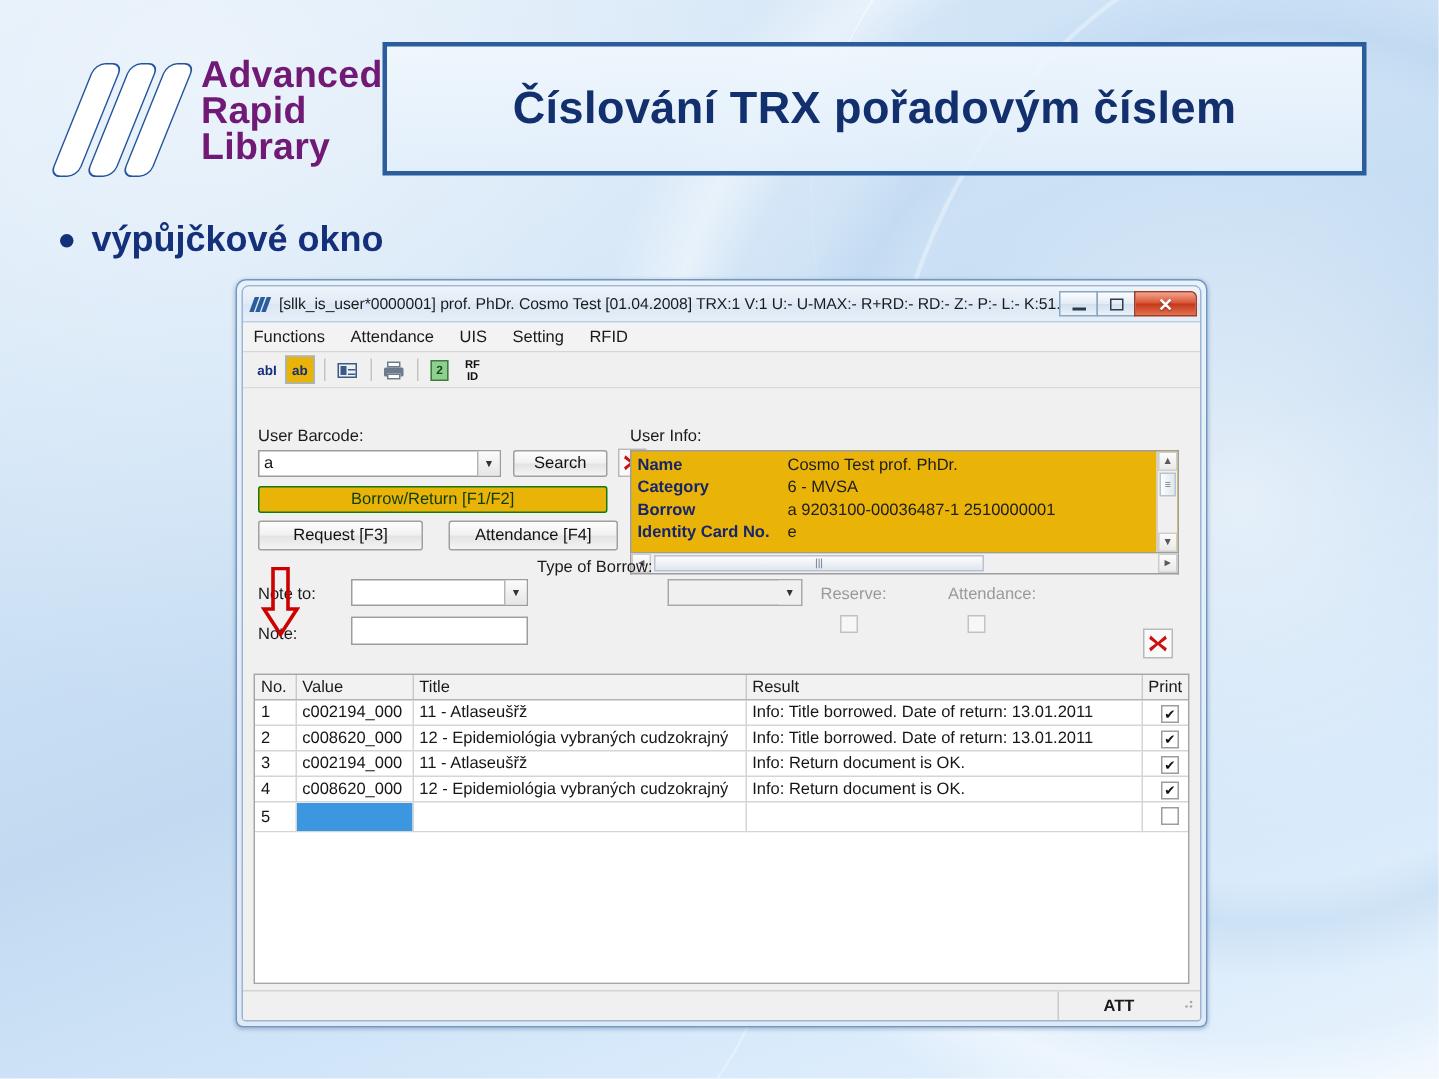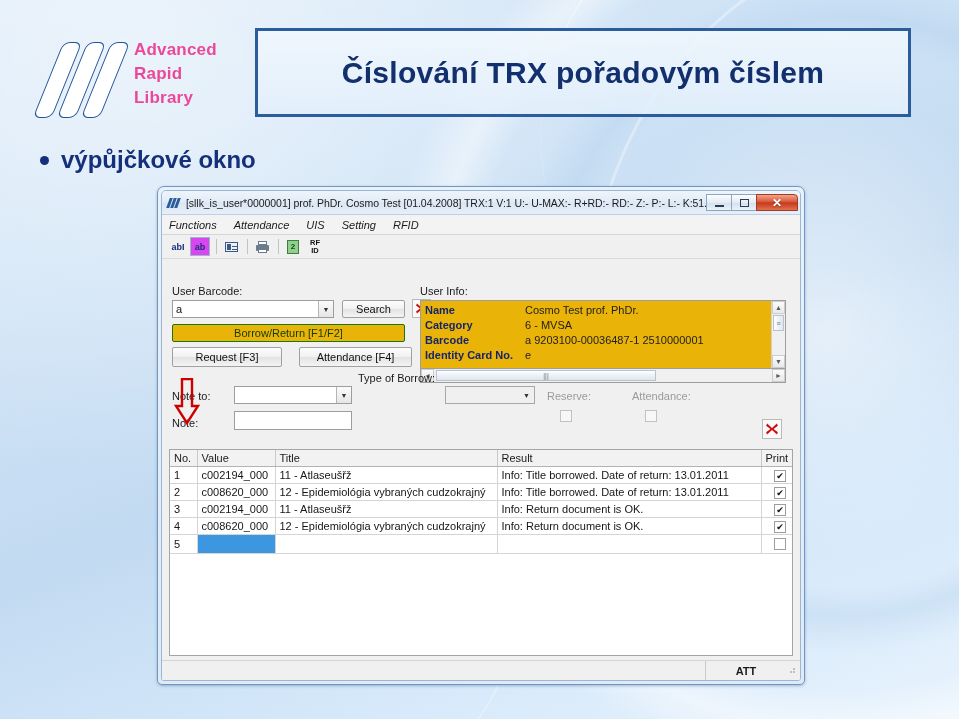--- a/index.html
+++ b/index.html
@@ -69,22 +69,22 @@
     transform: skewX(-22deg);
     top: 0;
   }
   .logo-bar.b1 { left: 2px; }
   .logo-bar.b2 { left: 26px; }
   .logo-bar.b3 { left: 50px; }
   .logo-text {
     position: absolute;
     left: 88px;
     top: 2px;
-    color: #ec4899;
-    font-size: 17px;
+    color: #701a75;
+    font-size: 25px;
     font-weight: 600;
     line-height: 24px;
     letter-spacing: 0.2px;
     white-space: nowrap;
   }
 
   .title-box {
     position: absolute;
     left: 255px;
     top: 28px;
@@ -218,21 +218,20 @@
     border-bottom: 1px solid #d6d6d6;
     display: flex;
     align-items: center;
     padding-left: 7px;
   }
   .menu-item {
     font-size: 11px;
     color: #1a1a1a;
     margin-right: 17px;
     white-space: nowrap;
-    font-style: italic;
   }
 
   .toolbar {
     height: 23px;
     flex: none;
     background: #f0f0f0;
     display: flex;
     align-items: center;
     padding-left: 6px;
     border-bottom: 1px solid #d9d9d9;
@@ -241,21 +240,21 @@
     width: 20px; height: 19px;
     display: flex; align-items: center; justify-content: center;
     margin-right: 2px;
     font-size: 9px;
     color: #13307a;
     font-weight: bold;
     position: relative;
   }
   .tb-btn.pressed {
     border: 1px solid #9cb6d2;
-    background: #d946ef;
+    background: #eab308;
     box-sizing: border-box;
   }
   .tb-sep {
     width: 1px; height: 15px;
     background: #c3c3c3;
     margin: 0 4px;
   }
   .tb-mini-box {
     width: 13px; height: 10px;
     border: 1.2px solid #3a5a88;
@@ -676,21 +675,21 @@
           <div class="ui-rows">
             <div class="ui-row">
               <span class="ui-key">Name</span>
               <span class="ui-val">Cosmo Test prof. PhDr.</span>
             </div>
             <div class="ui-row">
               <span class="ui-key">Category</span>
               <span class="ui-val">6 - MVSA</span>
             </div>
             <div class="ui-row">
-              <span class="ui-key">Barcode</span>
+              <span class="ui-key">Borrow</span>
               <span class="ui-val">a 9203100-00036487-1 2510000001</span>
             </div>
             <div class="ui-row">
               <span class="ui-key">Identity Card No.</span>
               <span class="ui-val">e</span>
             </div>
           </div>
           <div class="vscroll">
             <div class="sc-btn">▲</div>
             <div class="sc-thumb">≡</div>

